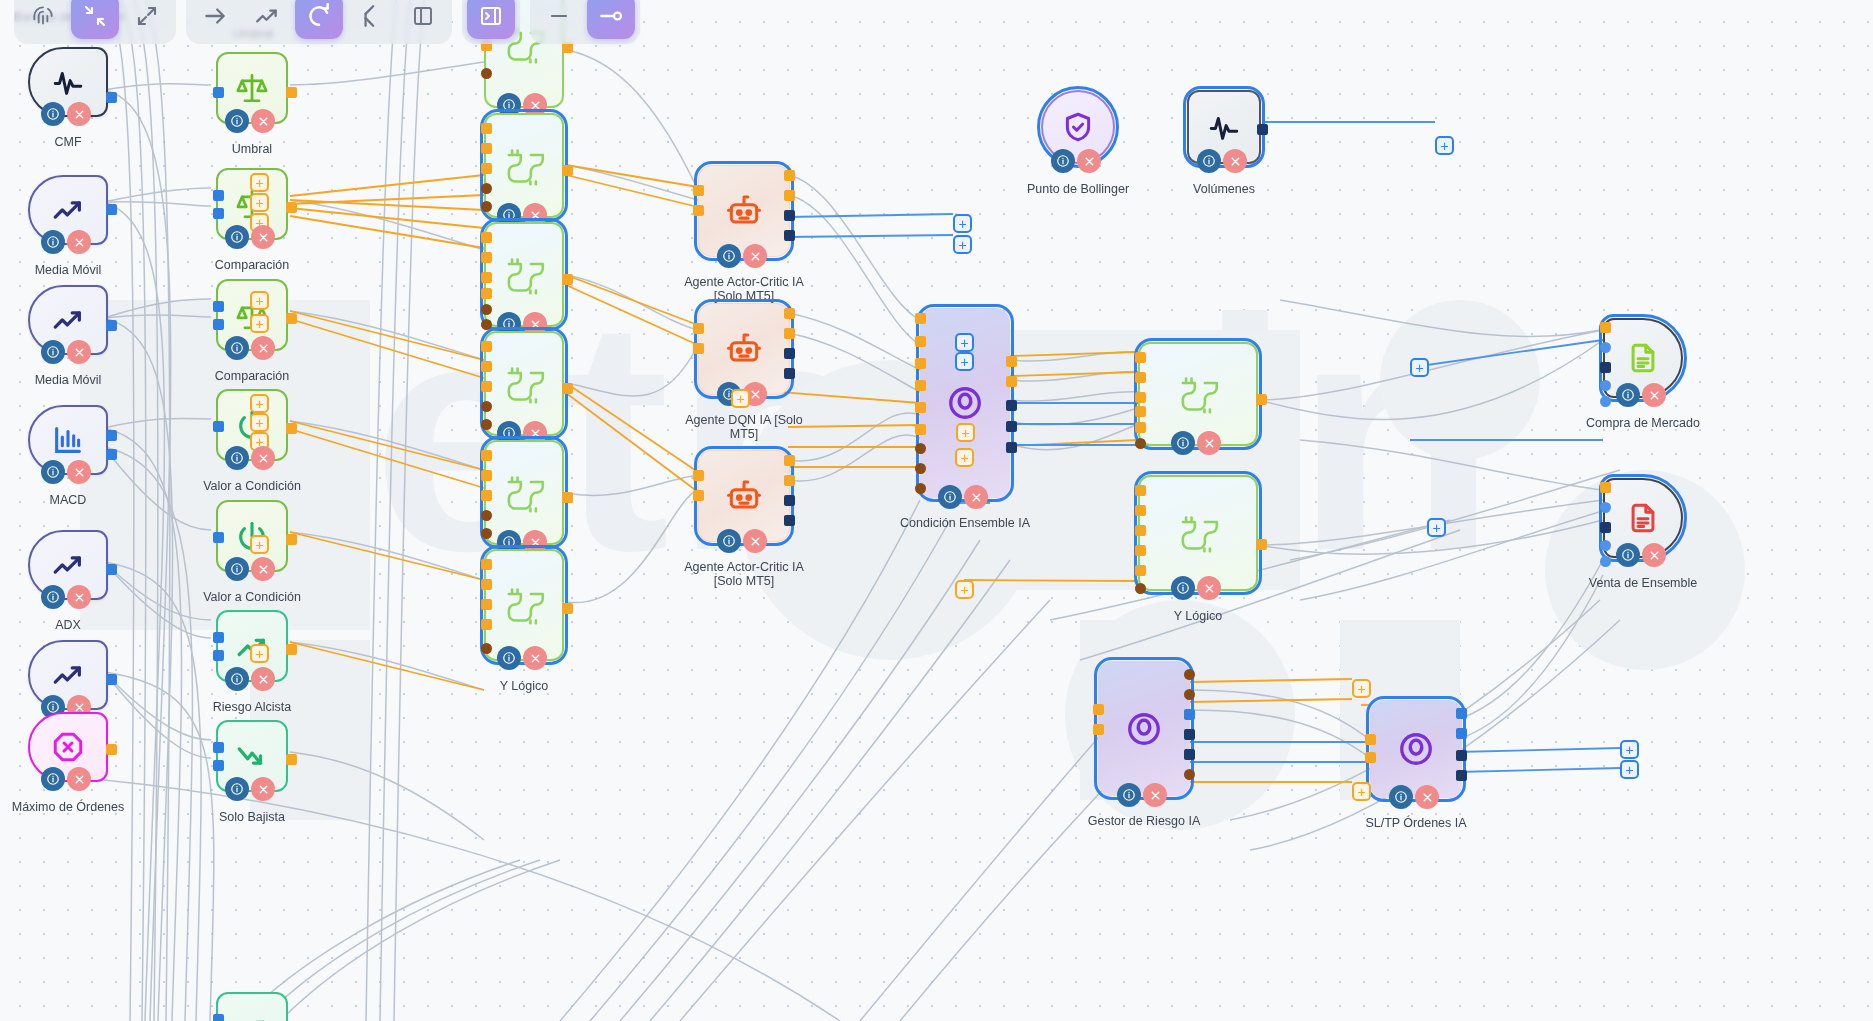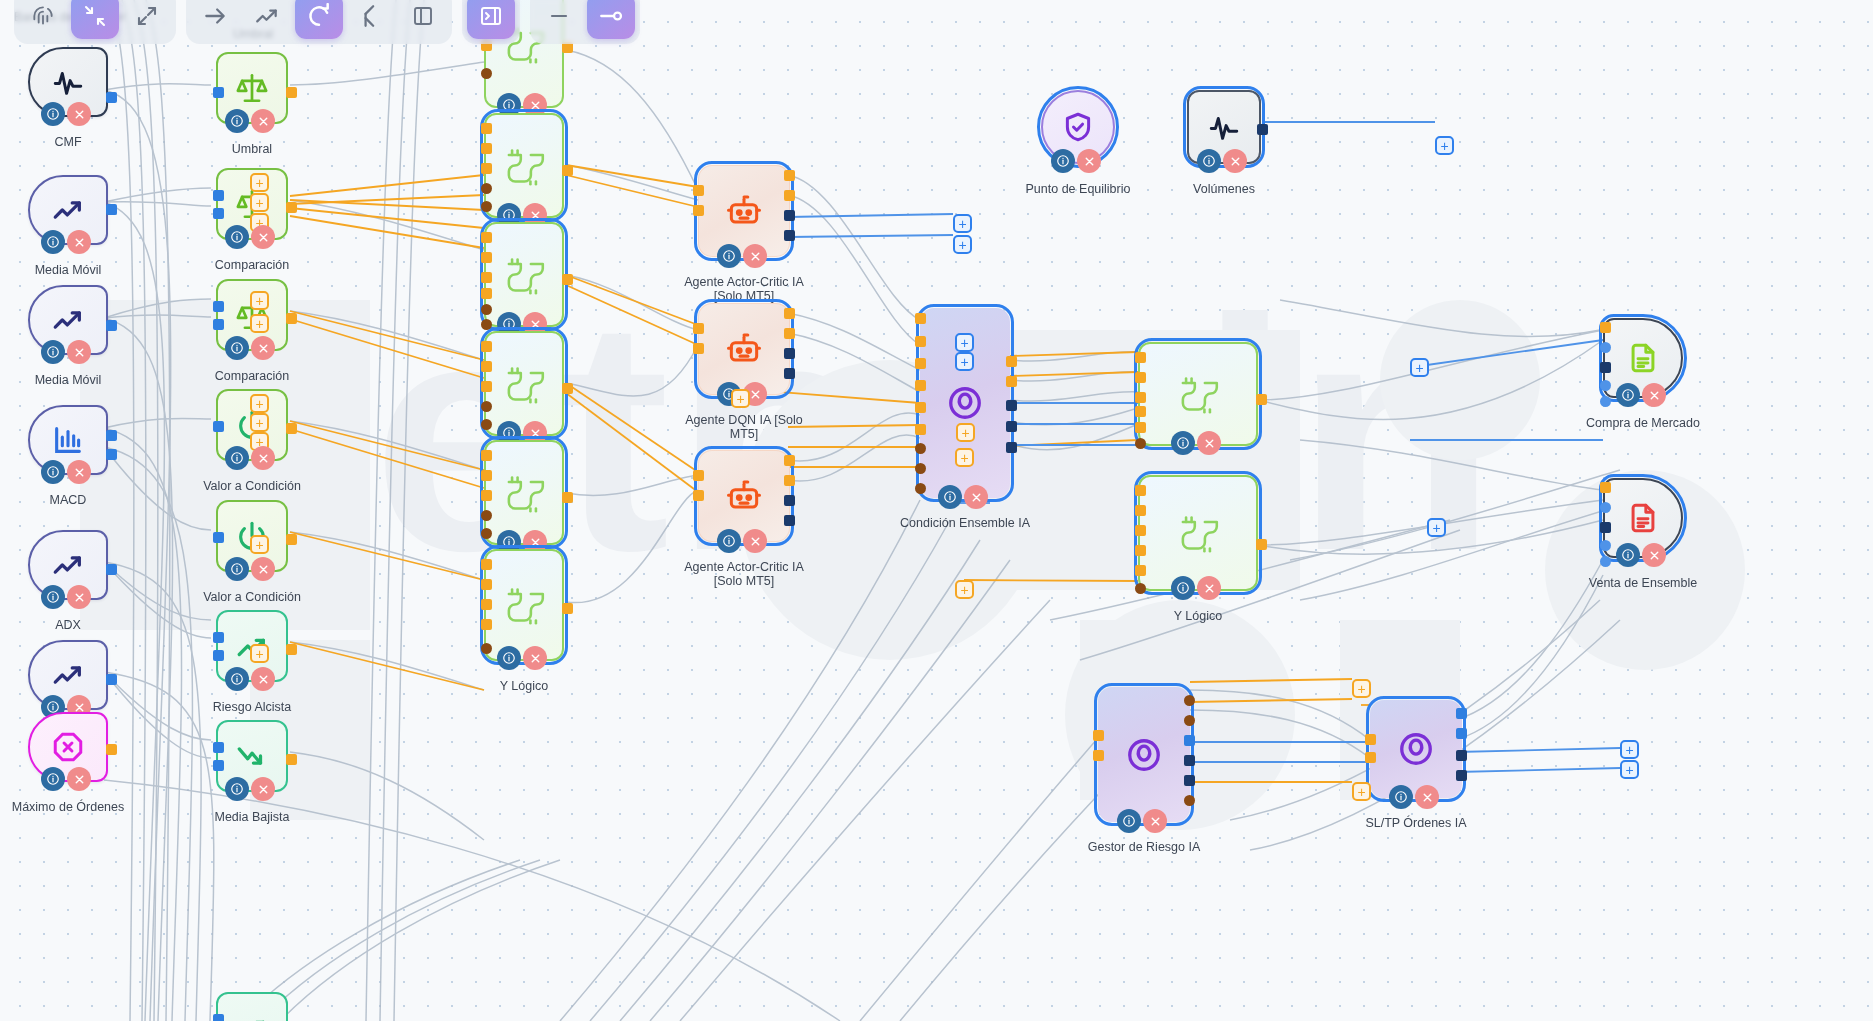--- a/index.html
+++ b/index.html
@@ -718,21 +718,21 @@
                 <circle cx="12" cy="7.6" r="1" fill="#fff" stroke="none"></circle>
               </svg>
             </div>
             <div class="bbtn bclose">
               <svg width="13" height="13" viewBox="0 0 24 24" fill="none" stroke="#fff" stroke-width="2.6" stroke-linecap="round">
                 <path d="M6 6l12 12M18 6L6 18"></path>
               </svg>
             </div>
           </div>
         </div>
-        <div class="nlabel" style="top: 90px;">Media Bajista</div>
+        <div class="nlabel" style="top: 90px;">Solo Bajista</div>
       </div>
       <div class="node cond teal" style="left: 216px; top: 992px; width: 72px; height: 72px;">
         <div class="nbox">
           <div class="nicon">
             <svg width="34" height="34" viewBox="0 0 24 24" fill="none" stroke="#21b36b" stroke-width="2.3" stroke-linecap="round" stroke-linejoin="round">
               <path d="M3 18l6-6 4 4 7-8"></path>
               <path d="M15 8h5v5"></path>
             </svg>
           </div>
           <div class="port p-blue" style="left: -5px; top: 20px;"></div>
@@ -1106,21 +1106,21 @@
                 <circle cx="12" cy="7.6" r="1" fill="#fff" stroke="none"></circle>
               </svg>
             </div>
             <div class="bbtn bclose">
               <svg width="13" height="13" viewBox="0 0 24 24" fill="none" stroke="#fff" stroke-width="2.6" stroke-linecap="round">
                 <path d="M6 6l12 12M18 6L6 18"></path>
               </svg>
             </div>
           </div>
         </div>
-        <div class="nlabel" style="top: 92px;">Punto de Equilibrio</div>
+        <div class="nlabel" style="top: 92px;">Punto de Bollinger</div>
       </div>
       <div class="node sq ring" style="left: 1187px; top: 90px; width: 74px; height: 74px;">
         <div class="nbox">
           <div class="nicon">
             <svg width="34" height="34" viewBox="0 0 24 24" fill="none" stroke="#16203a" stroke-width="2.1" stroke-linecap="round" stroke-linejoin="round">
               <path d="M3 13h3l2-7 3 14 2.5-9 2 4H21"></path>
             </svg>
           </div>
           <div class="port p-navy" style="left: 68px; top: 32px;"></div>
           <div class="btns">
@@ -1202,21 +1202,21 @@
             </div>
             <div class="bbtn bclose">
               <svg width="13" height="13" viewBox="0 0 24 24" fill="none" stroke="#fff" stroke-width="2.6" stroke-linecap="round">
                 <path d="M6 6l12 12M18 6L6 18"></path>
               </svg>
             </div>
           </div>
         </div>
         <div class="nlabel" style="top: 134px;">Y Lógico</div>
       </div>
-      <div class="node ai ring" style="left: 1098px; top: 687px; width: 92px; height: 135px;">
+      <div class="node ai ring" style="left: 1098px; top: 661px; width: 92px; height: 135px;">
         <div class="nbox">
           <div class="nicon">
             <svg width="38" height="38" viewBox="0 0 24 24" fill="none" stroke="#7b2fd6" stroke-width="2.1" stroke-linecap="round" stroke-linejoin="round">
               <circle cx="12" cy="12" r="9"></circle>
               <path d="M15.2 8.8C16.6 12 14.4 15.2 12 15.2S7.4 12 8.8 8.8 13.8 5.6 15.2 8.8z"></path>
             </svg>
           </div>
           <div class="port p-orange" style="left: -5px; top: 43px;"></div>
           <div class="port p-orange" style="left: -5px; top: 63px;"></div>
           <div class="port p-brown" style="left: 86px; top: 8px;"></div>

